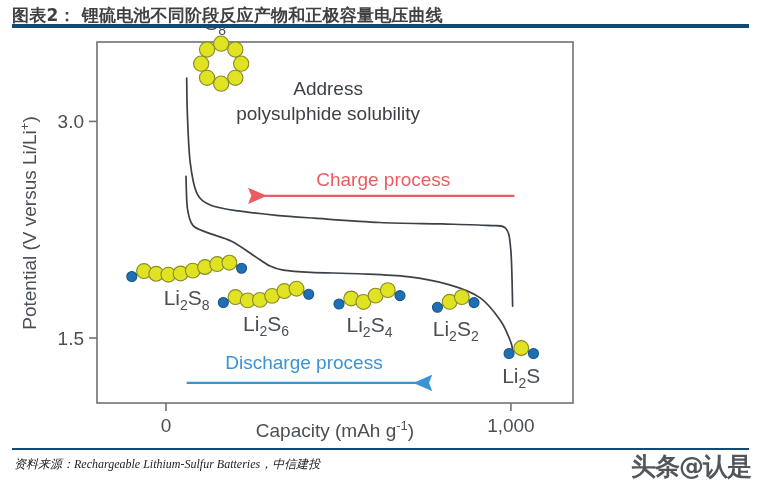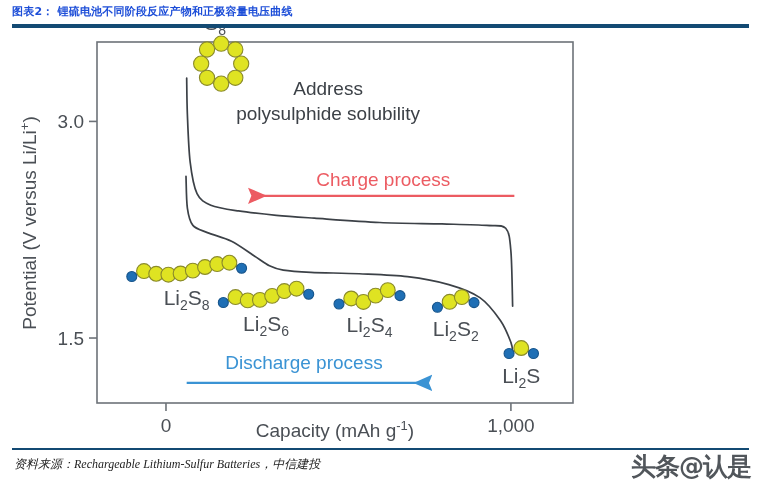--- a/index.html
+++ b/index.html
@@ -13,23 +13,23 @@
     position: relative;
     font-family: "Liberation Sans", sans-serif;
     overflow: hidden;
   }
 
   
   .fig-title {
     position: absolute;
     left: 12px;
     top: 4px;
-    font-size: 11px;
+    font-size: 17px;
     font-weight: bold;
-    color: #1d4ed8;
+    color: #404040;
     letter-spacing: 0.2px;
     white-space: nowrap;
     font-family: "DejaVu Sans", "Liberation Sans", sans-serif;
   }
   .header-rule {
     position: absolute;
     left: 12px;
     top: 24px;
     width: 737px;
     height: 4px;

